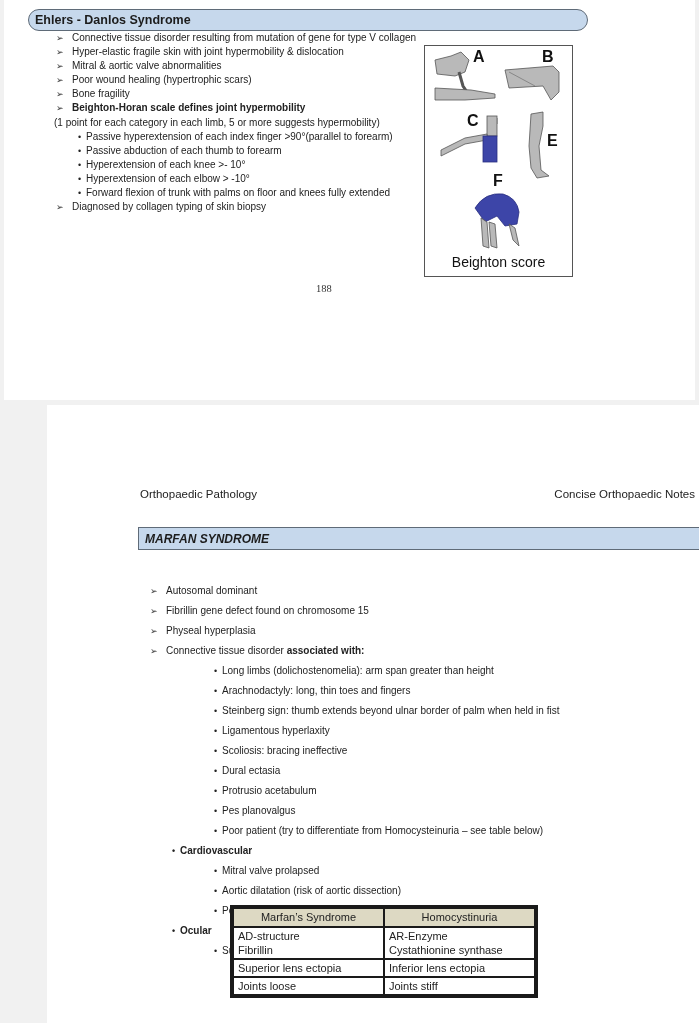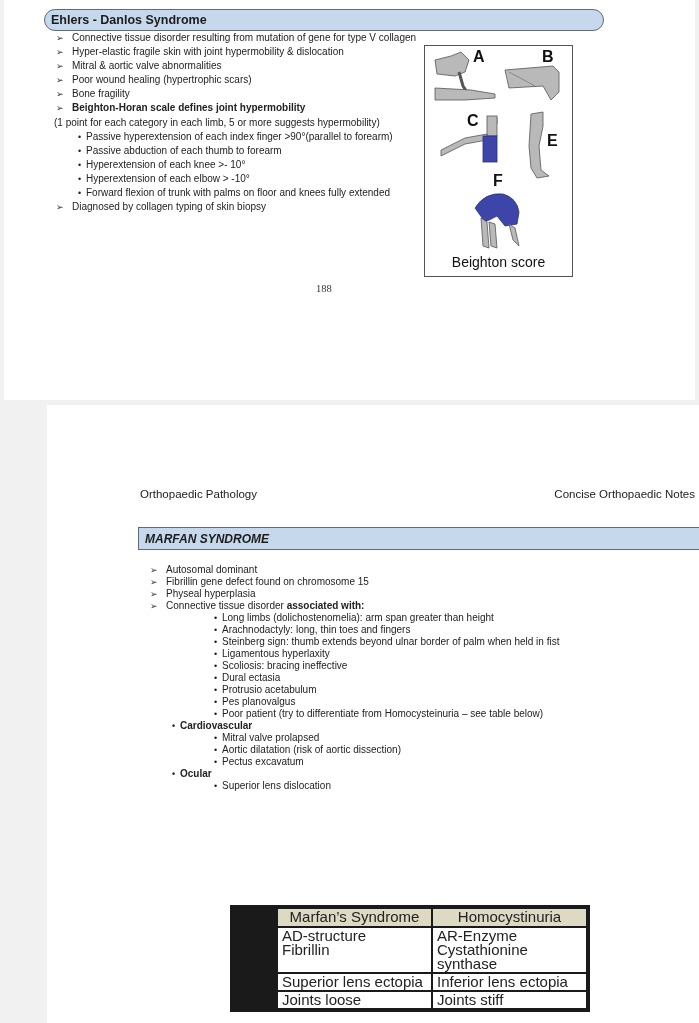--- a/index.html
+++ b/index.html
@@ -14,26 +14,26 @@
     position:absolute; left:4px; width:691px; background:#fff;
   }
   #page1 { top:0; height:400px; }
   #page2 { top:405px; height:618px;margin-left:43px; }
 
   .section-header {
     position:absolute; background:#c6d8ec; border:1px solid #5f6b78;
     font-weight:bold; font-size:12.5px; color:#1c1c1c;
     box-sizing:border-box; padding-left:6px; display:flex; align-items:center;
   }
-  #ed-header { left:40px; top:9px; width:560px; height:22px;border-radius:11px; }
+  #ed-header { left:24px; top:9px; width:560px; height:22px;border-radius:11px; }
   #mf-header { left:91px; top:122px; width:592px; height:23px; font-size:12px;font-style:italic; }
 
   .list { position:absolute; font-size:10px; line-height:14.1px; }
   #ed-list { left:50px; top:31px; width:380px; }
-  #mf-list { left:101px; top:159px; width:500px; line-height:11px; }
+  #mf-list { left:101px; top:176px; width:500px; line-height:20px; }
   .row { white-space:nowrap; position:relative; }
   .arrow { display:inline-block; width:16px; padding-left:2px; font-size:9px; color:#333; }
   .bullet-row-1 { padding-left:24px; }
   .bullet-row-2 { padding-left:66px; }
   .ed-sub { padding-left:24px; }
   .dot { display:inline-block; width:8px; font-size:9px; }
   .bold { font-weight:bold; }
 
   #figure {
     position:absolute; left:420px; top:45px; width:149px; height:232px;
@@ -47,23 +47,23 @@
   .fig-letter { position:absolute; font-size:16px; font-weight:bold; color:#111; }
 
   #page-number {
     position:absolute; left:312px; top:283px; font-family:"Liberation Serif", serif;
     font-size:10.5px; color:#333;
   }
   #running-left { position:absolute; left:93px; top:83px; font-size:11.5px; color:#222; }
   #running-right { position:absolute; right:43px; top:83px; font-size:11.5px; color:#222; }
 
   #compare-table {
-    position:absolute; left:183px; top:500px; width:360px;
+    position:absolute; left:183px; top:500px; width:308px;
     border:3px solid #1a1a1a; border-collapse:separate; border-spacing:0;
-    background:#1a1a1a; font-size:15px;padding-left:44px;
+    background:#1a1a1a; font-size:11px;
   }
   #compare-table th, #compare-table td {
     background:#fff; text-align:left; padding:1px 4px; vertical-align:top;
     border:1.5px solid #1a1a1a; line-height:14px; font-weight:normal; color:#222;
   }
   #compare-table th { background:#ddd9c3; text-align:center; height:15px; }
   #compare-table .col { width:50%; }
 </style>
 </head>
 <body>

